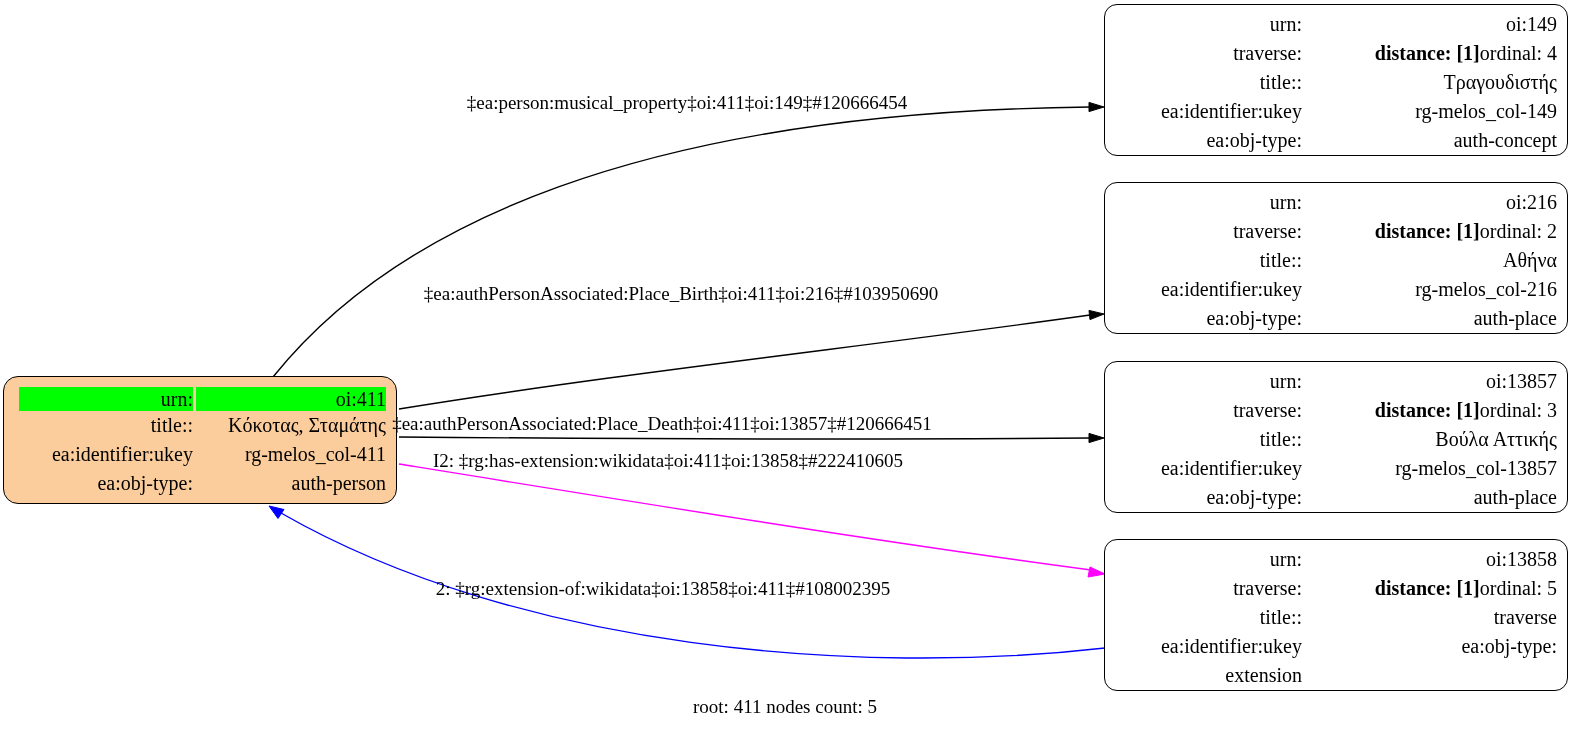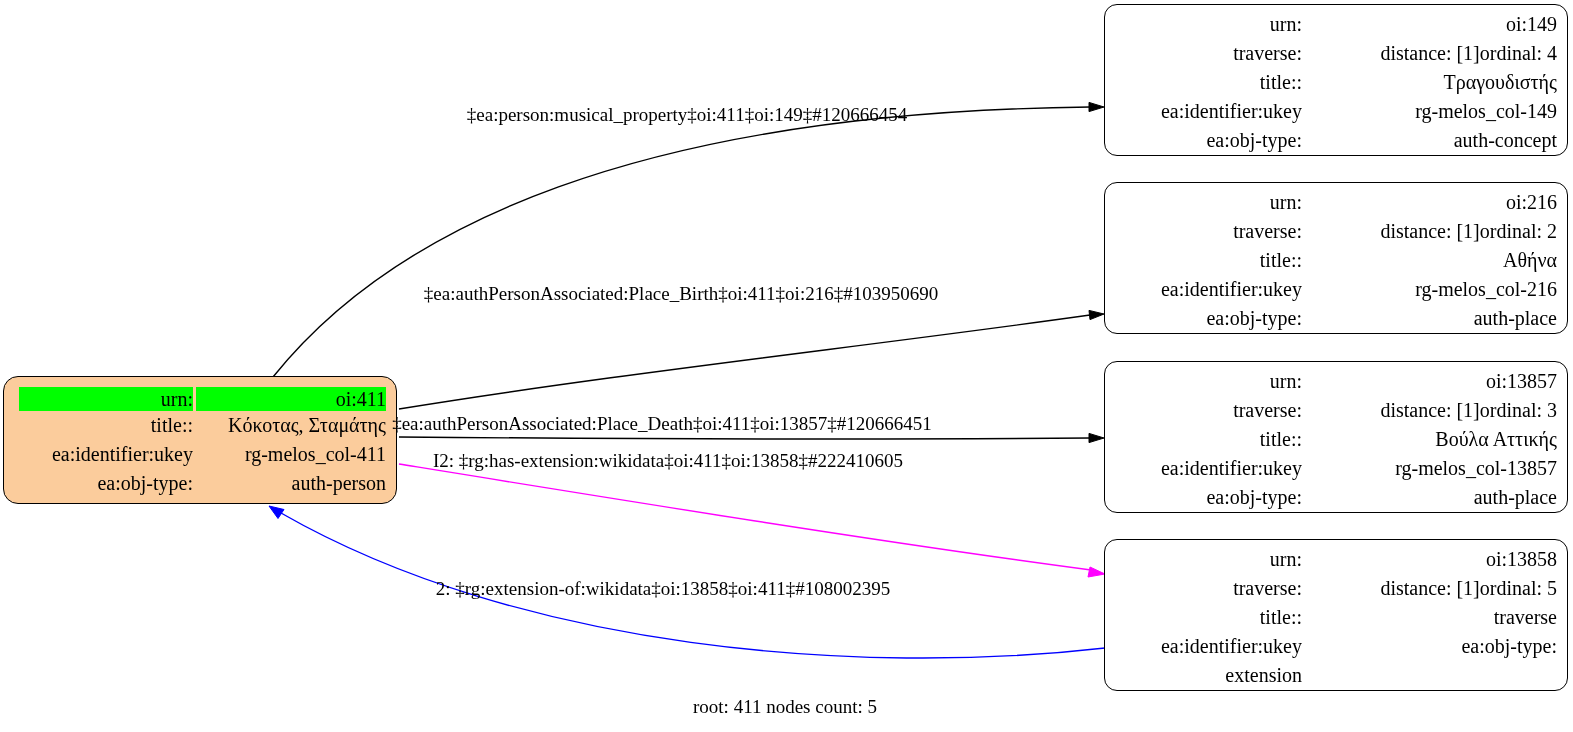--- a/index.html
+++ b/index.html
@@ -31,21 +31,21 @@
   .node.root{
     background:#fbcc9c;
     border-radius:15px;
   }
   .node.root .grid{
     grid-template-columns:174px 1fr;
     padding:8px 10px 0 15px;
   }
   .cell{white-space:nowrap;overflow:hidden;}
   .hl{background:#00ff00;height:24px;line-height:24px;margin-top:2px;padding-left:2px;}
-  .dist{display:inline-block;width:148px;}
+  .dist{display:inline-block;width:148px;font-weight:bold;}
   .edge-label{
     position:absolute;
     transform:translateX(-50%);
     white-space:nowrap;
     font-size:19px;
     line-height:22px;
   }
   .caption{
     position:absolute;
     transform:translateX(-50%);
@@ -141,21 +141,21 @@
       <div class="cell">traverse:</div>
       <div class="cell"><span class="dist">distance: [1]</span><span>ordinal: 5</span></div>
       <div class="cell">title::</div>
       <div class="cell">traverse</div>
       <div class="cell">ea:identifier:ukey</div>
       <div class="cell">ea:obj-type:</div>
       <div class="cell">extension</div>
     </div>
   </div>
 
-  <div class="edge-label" style="left:687px;top:104px;">‡ea:person:musical_property‡oi:411‡oi:149‡#120666454</div>
+  <div class="edge-label" style="left:687px;top:92px;">‡ea:person:musical_property‡oi:411‡oi:149‡#120666454</div>
   <div class="edge-label" style="left:681px;top:283px;">‡ea:authPersonAssociated:Place_Birth‡oi:411‡oi:216‡#103950690</div>
   <div class="edge-label" style="left:662px;top:413px;">‡ea:authPersonAssociated:Place_Death‡oi:411‡oi:13857‡#120666451</div>
   <div class="edge-label" style="left:668px;top:450px;">I2: ‡rg:has-extension:wikidata‡oi:411‡oi:13858‡#222410605</div>
   <div class="edge-label" style="left:663px;top:578px;">2: ‡rg:extension-of:wikidata‡oi:13858‡oi:411‡#108002395</div>
 
   <div class="caption" style="left:785px;top:696px;">root: 411 nodes count: 5</div>
 
 </div>
 
 </body></html>

